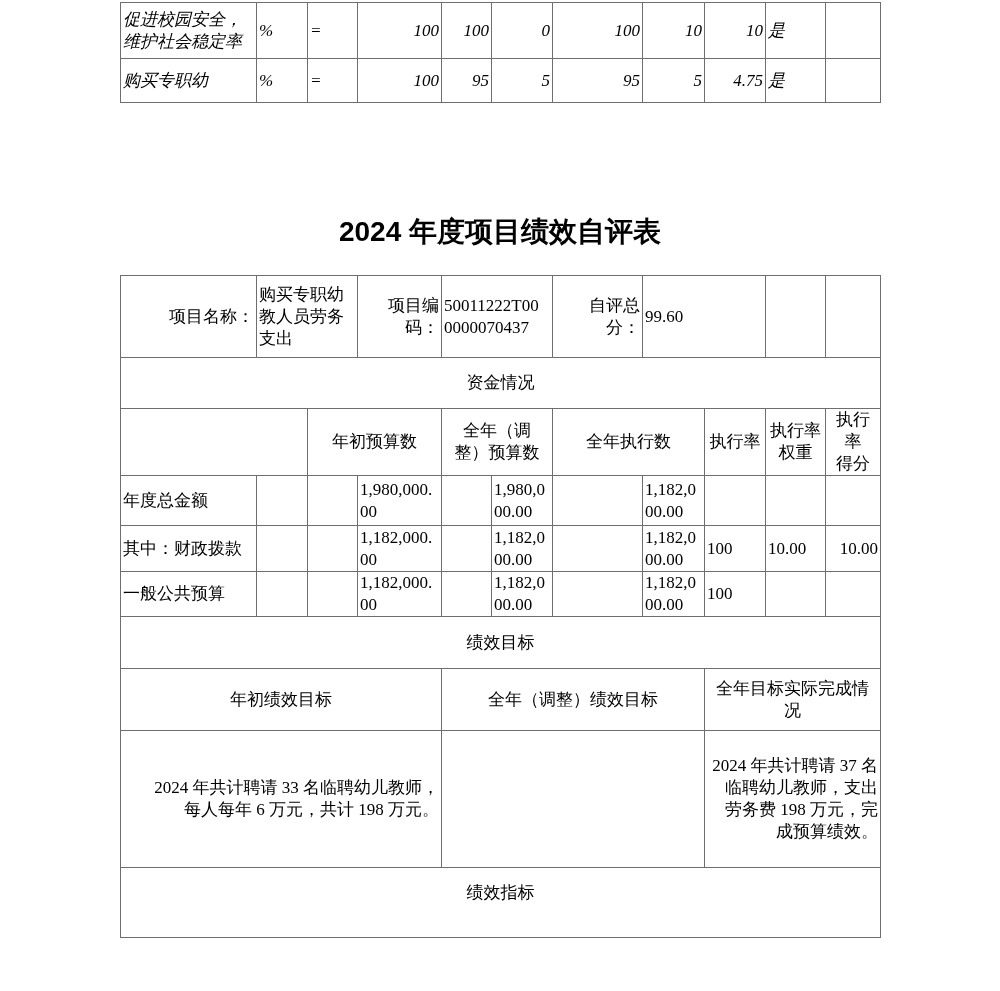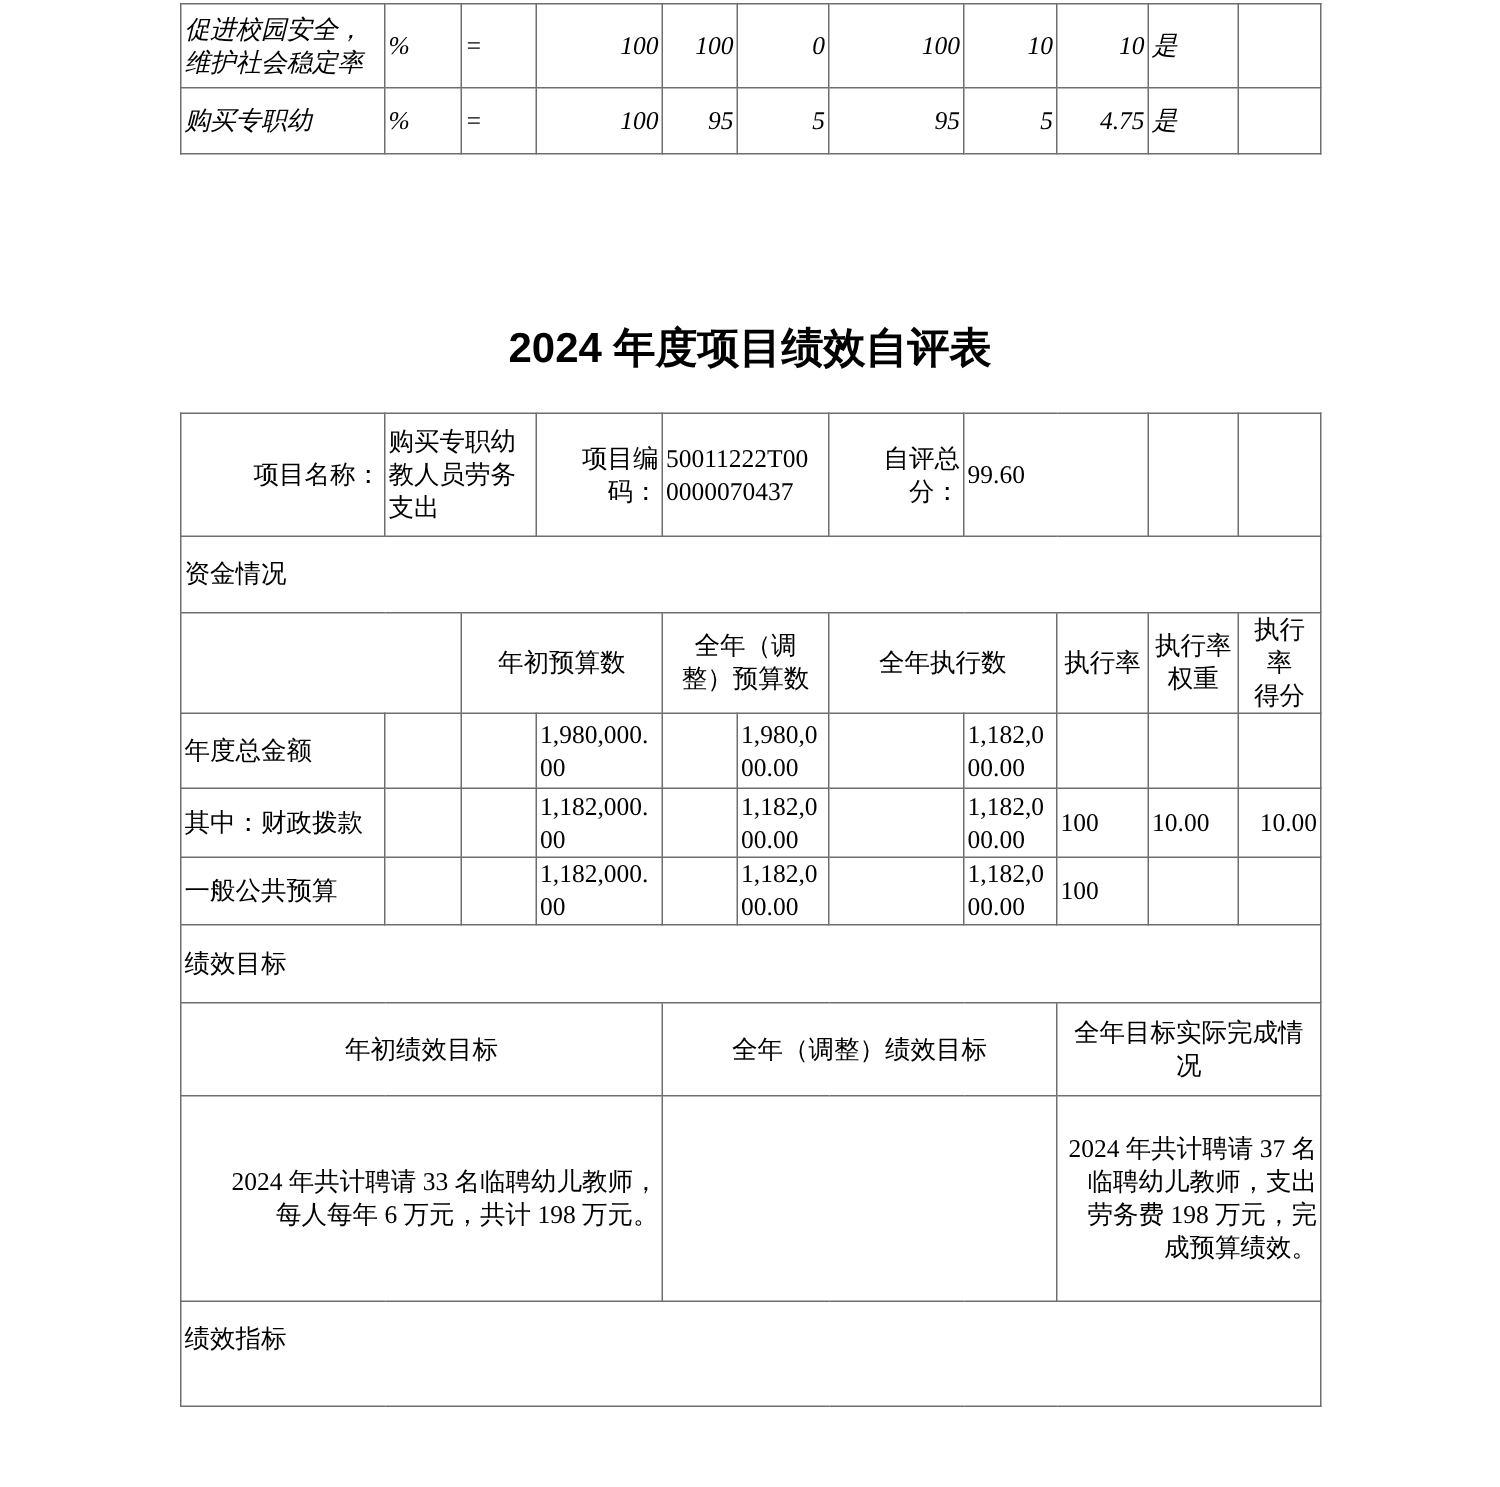--- a/index.html
+++ b/index.html
@@ -28,21 +28,21 @@
     white-space:pre-line;
     overflow:hidden;
     line-height:22px;
   }
   #indicator-frag{top:2px;font-style:italic;}
   #main-table{top:275px;}
   .tl{text-align:left;}
   .num{text-align:right;padding-right:1px;}
   .lbl{text-align:right;padding-right:2px;line-height:26px;}
   .val{text-align:left;padding-left:3px;line-height:26px;}
-  .section-row td{font-size:17px;}
+  .section-row td{text-align:center;font-size:17px;}
   .fund-num{line-height:21px;text-align:left;padding-left:3px;}
   .fund-score{line-height:21px;text-align:right;padding-right:1px;}
   .hdr{text-align:center;line-height:24px;}
   .goal-hdr{text-align:center;line-height:26px;}
   .goal-text{vertical-align:top;text-align:right;line-height:28px;padding:2px 4px;}
   #page-title{
     position:absolute;
     left:120px;top:213px;width:760px;
     text-align:center;
     font-size:28px;

